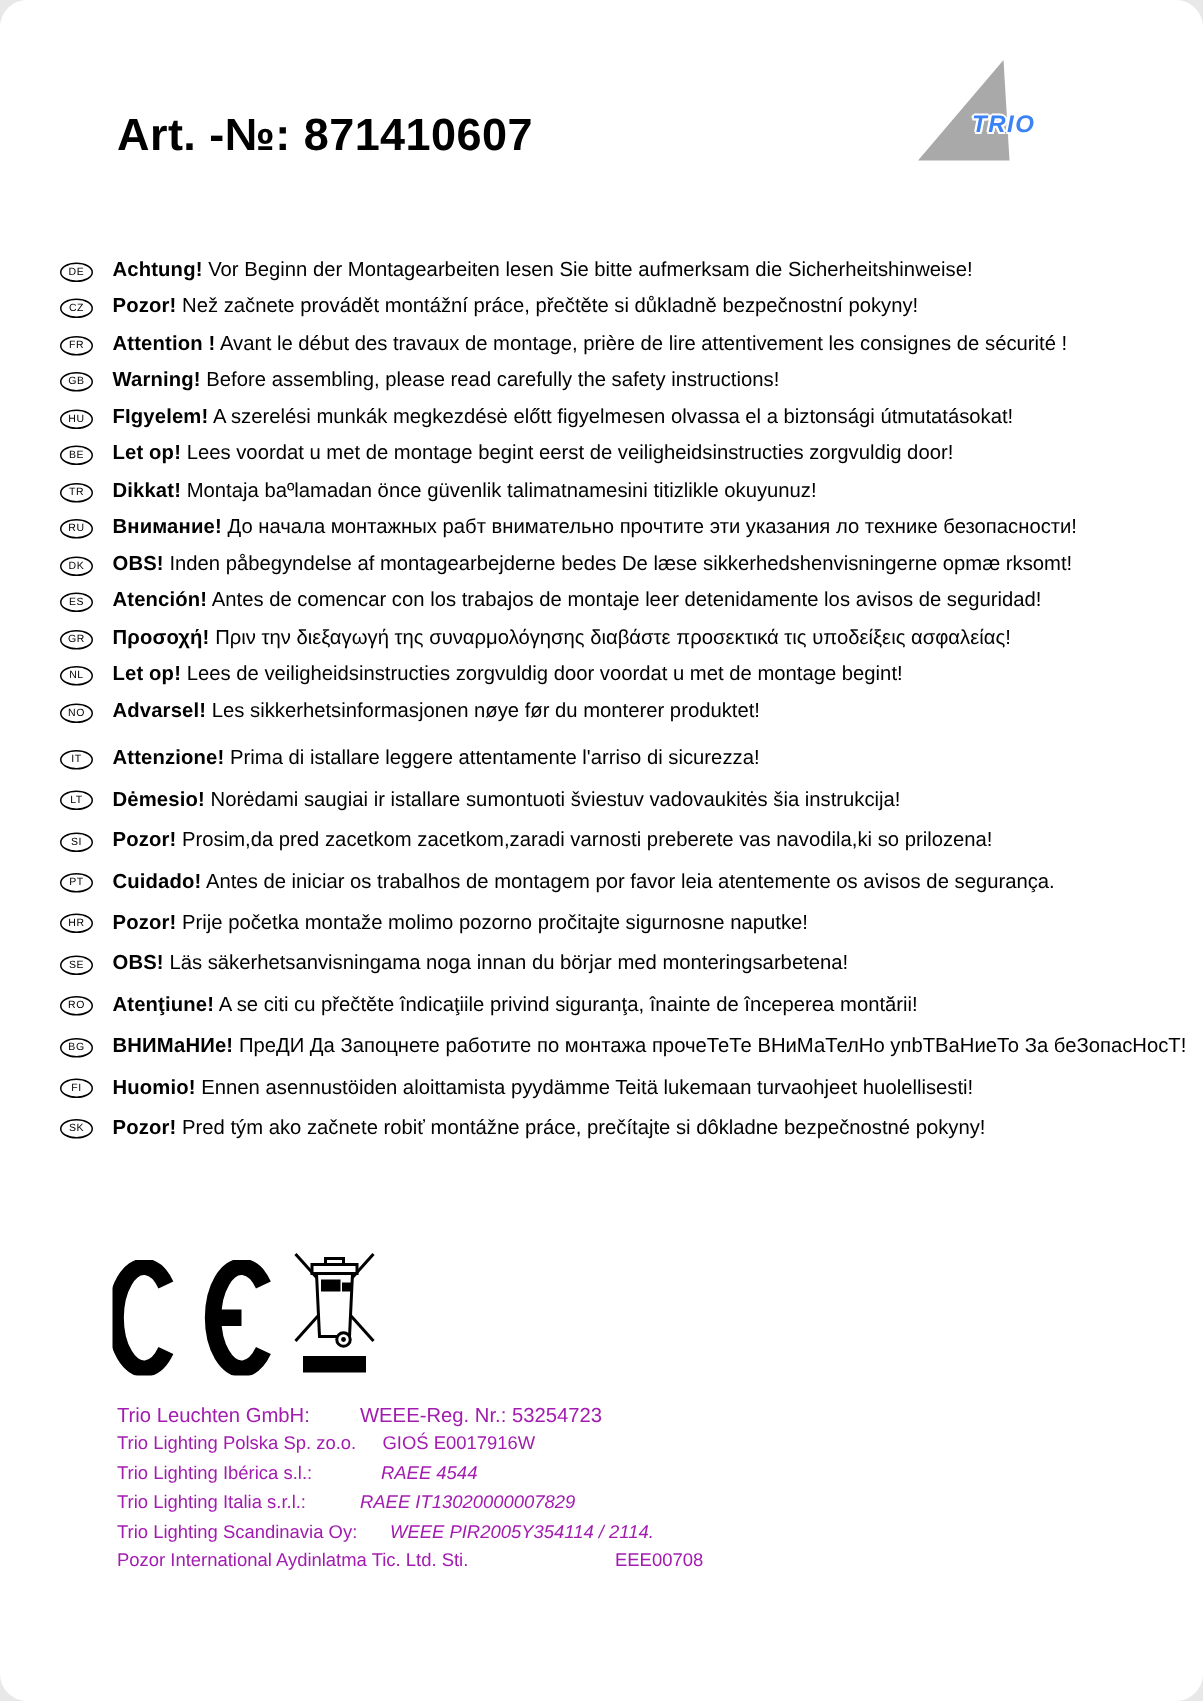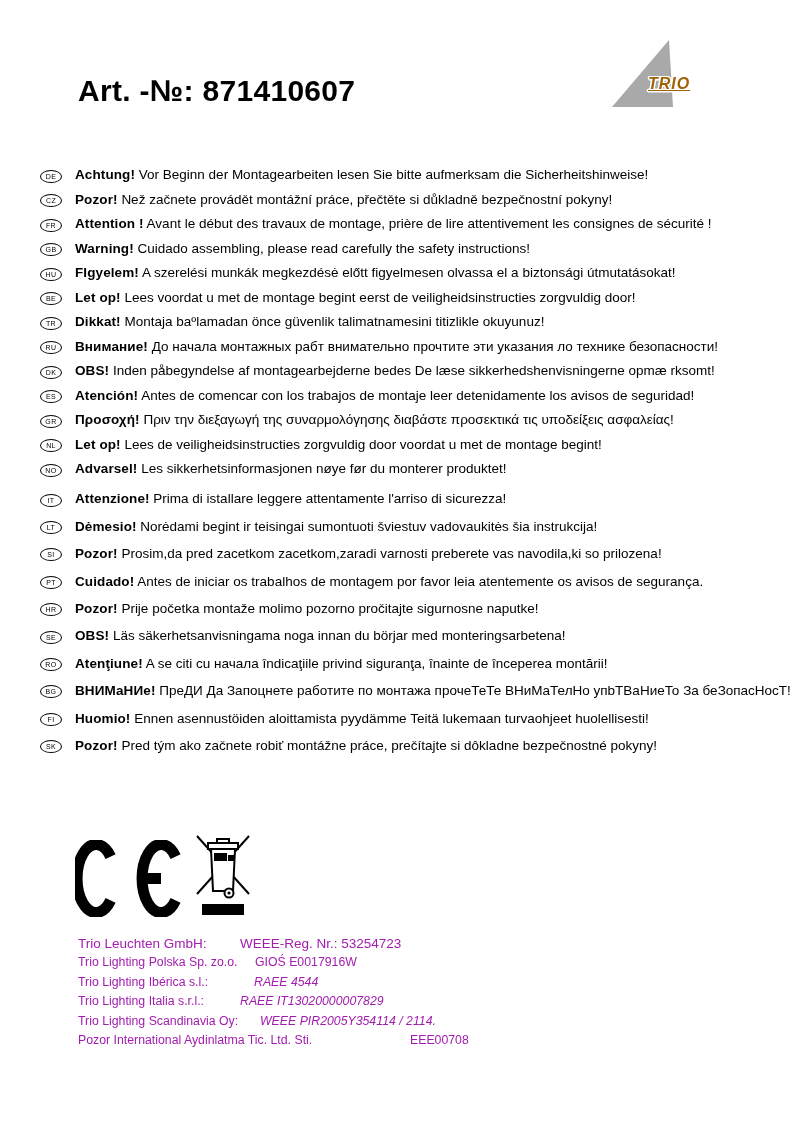--- a/index.html
+++ b/index.html
@@ -4,40 +4,40 @@
 <style>
   html,body{margin:0;padding:0;background:#e8e8e8;}
   .page{
     position:relative;
     width:802px;height:1134px;
     background:#ffffff;
     font-family:"Liberation Sans", sans-serif;
     color:#000;
     overflow:hidden;
     margin:0 auto;
+    border-radius:18px;
   }
   
   .title{
     position:absolute;left:78px;top:74px;
     font-size:30px;font-weight:bold;letter-spacing:0.3px;
     margin:0;white-space:nowrap;
   }
   .logo{position:absolute;left:612px;top:40px;width:95px;height:68px;}
   .logo svg{position:absolute;left:0;top:0;}
   .logo-text{
     position:absolute;left:36px;top:35px;
     font-size:16px;font-weight:bold;font-style:italic;
-    color:#a16207;letter-spacing:1px;
+    color:#3b82f6;letter-spacing:1px;
     text-shadow:-1.5px 0 #fff,1.5px 0 #fff,0 -1.5px #fff,0 1.5px #fff,
                 -1px -1px #fff,1px 1px #fff,-1px 1px #fff,1px -1px #fff;
-    text-decoration:underline;
   }
   
   .warnings{position:absolute;left:40px;top:163px;width:740px;}
-  .w-row{display:flex;align-items:center;height:24.5px;}
+  .w-row{display:flex;align-items:flex-end;height:24.5px;}
   .w-row:nth-child(14){margin-top:4px;}
   .w-row:nth-child(n+14){height:27.4px;}
   .badge{
     flex:0 0 auto;
     width:20px;height:11px;
     border:1.3px solid #000;border-radius:50%;
     font-size:7px;line-height:11px;text-align:center;
     letter-spacing:0.4px;margin-top:2px;margin-right:13px;
     font-weight:normal;
   }
@@ -80,21 +80,21 @@
     <div class="w-row">
         <span class="badge">CZ</span>
         <p class="w-text"><b>Pozor!</b> <span>Než začnete provádět montážní práce, přečtěte si důkladně bezpečnostní pokyny!</span></p>
       </div>
     <div class="w-row">
         <span class="badge">FR</span>
         <p class="w-text"><b>Attention !</b> <span>Avant le début des travaux de montage, prière de lire attentivement les consignes de sécurité !</span></p>
       </div>
     <div class="w-row">
         <span class="badge">GB</span>
-        <p class="w-text"><b>Warning!</b> <span>Cuidado assembling, please read carefully the safety instructions!</span></p>
+        <p class="w-text"><b>Warning!</b> <span>Before assembling, please read carefully the safety instructions!</span></p>
       </div>
     <div class="w-row">
         <span class="badge">HU</span>
         <p class="w-text"><b>FIgyelem!</b> <span>A szerelési munkák megkezdésė előtt figyelmesen olvassa el a biztonsági útmutatásokat!</span></p>
       </div>
     <div class="w-row">
         <span class="badge">BE</span>
         <p class="w-text"><b>Let op!</b> <span>Lees voordat u met de montage begint eerst de veiligheidsinstructies zorgvuldig door!</span></p>
       </div>
     <div class="w-row">
@@ -124,41 +124,41 @@
     <div class="w-row">
         <span class="badge">NO</span>
         <p class="w-text"><b>Advarsel!</b> <span>Les sikkerhetsinformasjonen nøye før du monterer produktet!</span></p>
       </div>
     <div class="w-row">
         <span class="badge">IT</span>
         <p class="w-text"><b>Attenzione!</b> <span>Prima di istallare leggere attentamente l'arriso di sicurezza!</span></p>
       </div>
     <div class="w-row">
         <span class="badge">LT</span>
-        <p class="w-text"><b>Dėmesio!</b> <span>Norėdami begint ir teisingai sumontuoti šviestuv vadovaukitės šia instrukcija!</span></p>
+        <p class="w-text"><b>Dėmesio!</b> <span>Norėdami saugiai ir istallare sumontuoti šviestuv vadovaukitės šia instrukcija!</span></p>
       </div>
     <div class="w-row">
         <span class="badge">SI</span>
         <p class="w-text"><b>Pozor!</b> <span>Prosim,da pred zacetkom zacetkom,zaradi varnosti preberete vas navodila,ki so prilozena!</span></p>
       </div>
     <div class="w-row">
         <span class="badge">PT</span>
         <p class="w-text"><b>Cuidado!</b> <span>Antes de iniciar os trabalhos de montagem por favor leia atentemente os avisos de segurança.</span></p>
       </div>
     <div class="w-row">
         <span class="badge">HR</span>
         <p class="w-text"><b>Pozor!</b> <span>Prije početka montaže molimo pozorno pročitajte sigurnosne naputke!</span></p>
       </div>
     <div class="w-row">
         <span class="badge">SE</span>
         <p class="w-text"><b>OBS!</b> <span>Läs säkerhetsanvisningama noga innan du börjar med monteringsarbetena!</span></p>
       </div>
     <div class="w-row">
         <span class="badge">RO</span>
-        <p class="w-text"><b>Atenţiune!</b> <span>A se citi cu начала îndicaţiile privind siguranţa, înainte de începerea montării!</span></p>
+        <p class="w-text"><b>Atenţiune!</b> <span>A se citi cu přečtěte îndicaţiile privind siguranţa, înainte de începerea montării!</span></p>
       </div>
     <div class="w-row">
         <span class="badge">BG</span>
         <p class="w-text"><b>ВНИМаНИе!</b> <span>ПреДИ Да Запоцнете работите по монтажа прочеТеТе ВНиМаТелНо упbТВаНиеТо За беЗопасНосТ!</span></p>
       </div>
     <div class="w-row">
         <span class="badge">FI</span>
         <p class="w-text"><b>Huomio!</b> <span>Ennen asennustöiden aloittamista pyydämme Teitä lukemaan turvaohjeet huolellisesti!</span></p>
       </div>
     <div class="w-row">

